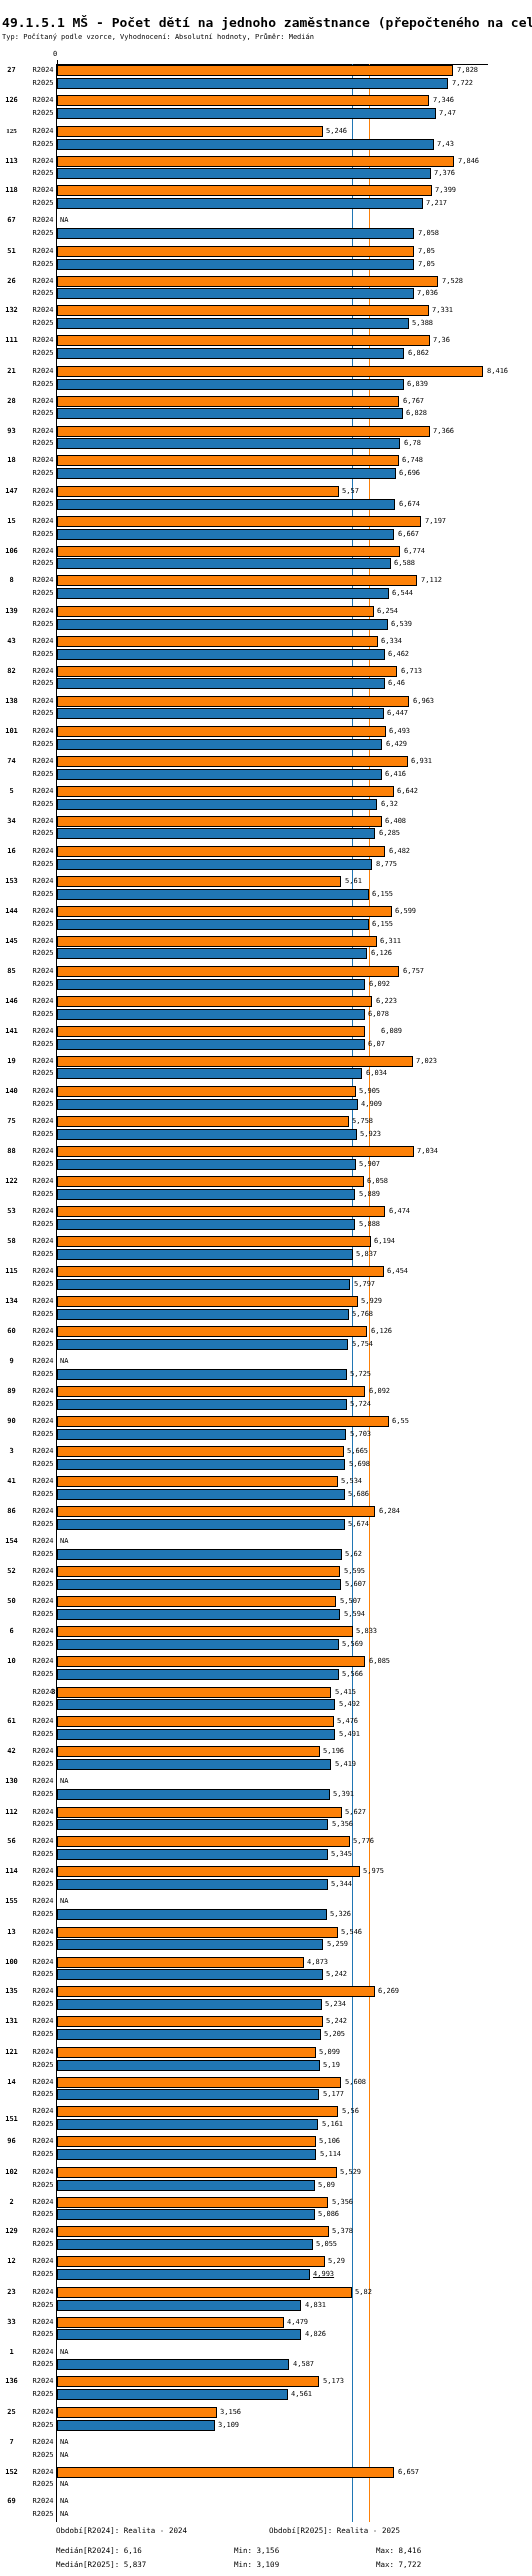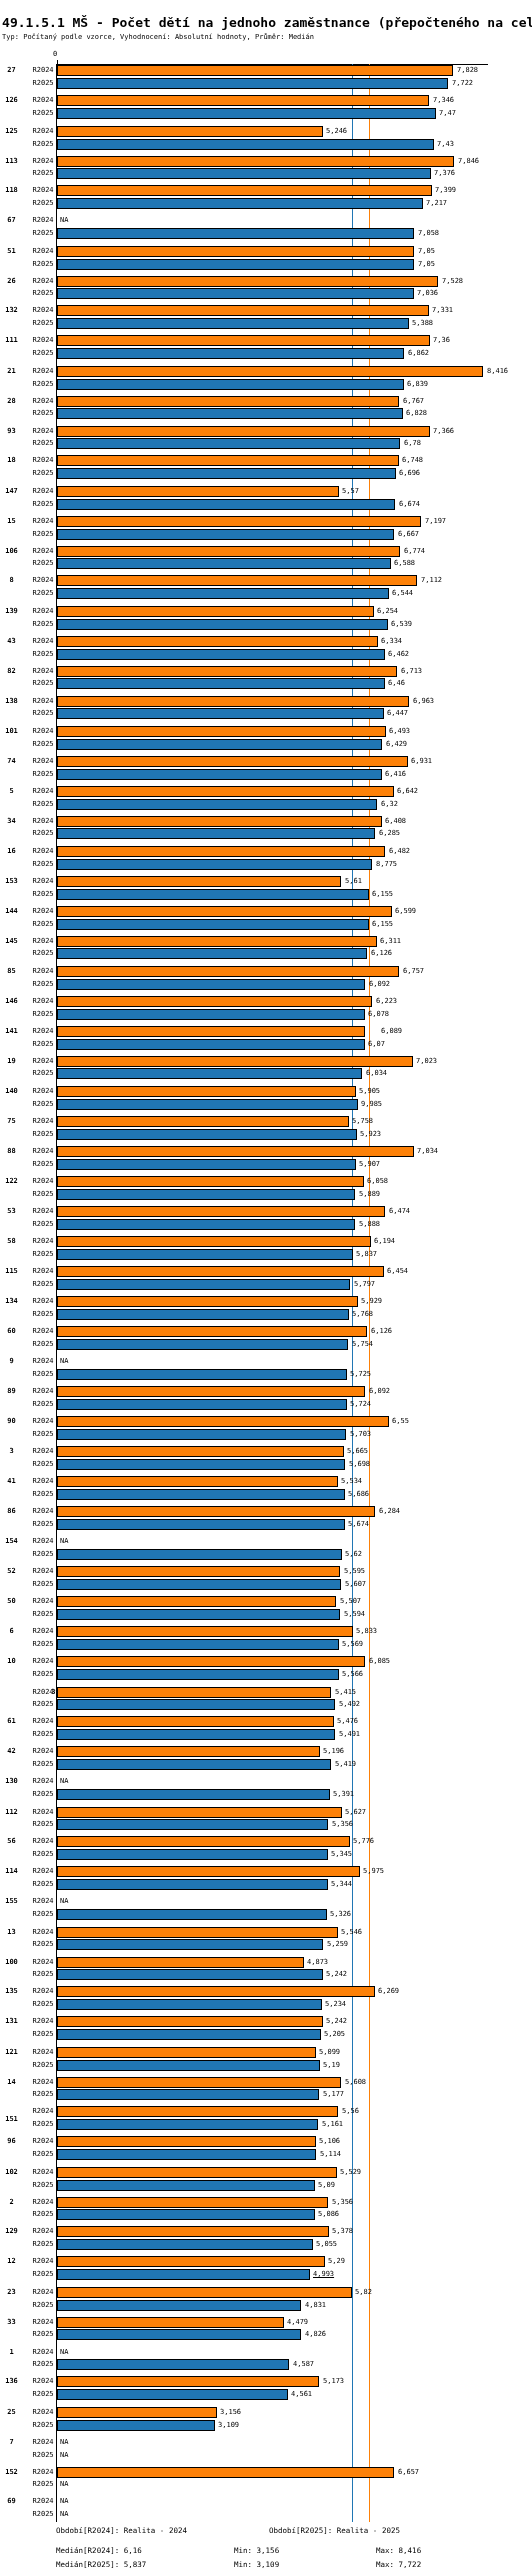--- a/index.html
+++ b/index.html
@@ -41,21 +41,21 @@
       <div class="slab" style="top: 78px;">R2025</div>
       <div class="bar" style="left: 57px; top: 78px; width: 391px; background: rgb(32, 118, 180);"></div>
       <div class="vlabel" style="left: 452px; top: 78px;">7,722</div>
       <div class="gid" style="top: 95px;">126</div>
       <div class="slab" style="top: 95px;">R2024</div>
       <div class="bar" style="left: 57px; top: 95px; width: 372px; background: rgb(253, 129, 8);"></div>
       <div class="vlabel" style="left: 433px; top: 95px;">7,346</div>
       <div class="slab" style="top: 108px;">R2025</div>
       <div class="bar" style="left: 57px; top: 108px; width: 379px; background: rgb(32, 118, 180);"></div>
       <div class="vlabel" style="left: 439px; top: 108px;">7,47</div>
-      <div class="gid" style="top: 126px;">125</div>
+      <div class="gid" style="top: 126px; font-family: Liberation Serif, serif;">125</div>
       <div class="slab" style="top: 126px;">R2024</div>
       <div class="bar" style="left: 57px; top: 126px; width: 266px; background: rgb(253, 129, 8);"></div>
       <div class="vlabel" style="left: 326px; top: 126px;">5,246</div>
       <div class="slab" style="top: 139px;">R2025</div>
       <div class="bar" style="left: 57px; top: 139px; width: 377px; background: rgb(32, 118, 180);"></div>
       <div class="vlabel" style="left: 437px; top: 139px;">7,43</div>
       <div class="gid" style="top: 156px;">113</div>
       <div class="slab" style="top: 156px;">R2024</div>
       <div class="bar" style="left: 57px; top: 156px; width: 397px; background: rgb(253, 129, 8);"></div>
       <div class="vlabel" style="left: 458px; top: 156px;">7,846</div>
@@ -270,21 +270,21 @@
       <div class="vlabel" style="left: 416px; top: 1056px;">7,023</div>
       <div class="slab" style="top: 1068px;">R2025</div>
       <div class="bar" style="left: 57px; top: 1068px; width: 305px; background: rgb(32, 118, 180);"></div>
       <div class="vlabel" style="left: 366px; top: 1068px;">6,034</div>
       <div class="gid" style="top: 1086px;">140</div>
       <div class="slab" style="top: 1086px;">R2024</div>
       <div class="bar" style="left: 57px; top: 1086px; width: 299px; background: rgb(253, 129, 8);"></div>
       <div class="vlabel" style="left: 359px; top: 1086px;">5,905</div>
       <div class="slab" style="top: 1099px;">R2025</div>
       <div class="bar" style="left: 57px; top: 1099px; width: 301px; background: rgb(32, 118, 180);"></div>
-      <div class="vlabel" style="left: 361px; top: 1099px;">9,985</div>
+      <div class="vlabel" style="left: 361px; top: 1099px;">4,909</div>
       <div class="gid" style="top: 1116px;">75</div>
       <div class="slab" style="top: 1116px;">R2024</div>
       <div class="bar" style="left: 57px; top: 1116px; width: 292px; background: rgb(253, 129, 8);"></div>
       <div class="vlabel" style="left: 352px; top: 1116px;">5,758</div>
       <div class="slab" style="top: 1129px;">R2025</div>
       <div class="bar" style="left: 57px; top: 1129px; width: 300px; background: rgb(32, 118, 180);"></div>
       <div class="vlabel" style="left: 360px; top: 1129px;">5,923</div>
       <div class="gid" style="top: 1146px;">88</div>
       <div class="slab" style="top: 1146px;">R2024</div>
       <div class="bar" style="left: 57px; top: 1146px; width: 357px; background: rgb(253, 129, 8);"></div>

